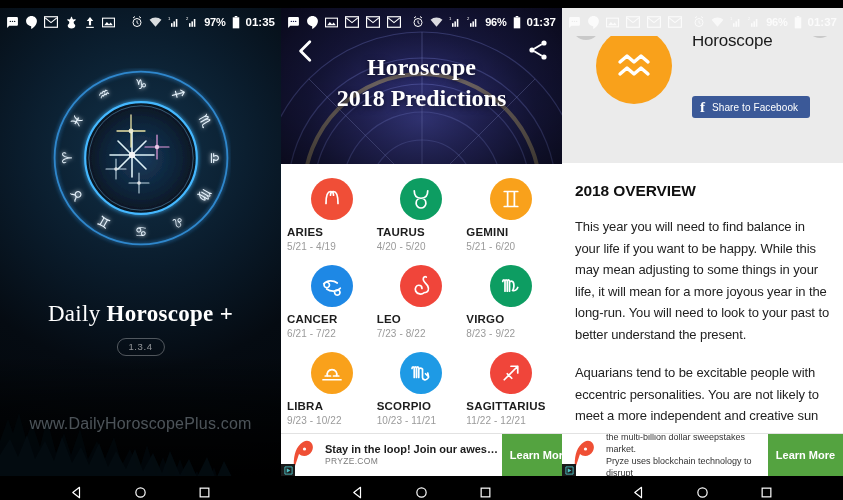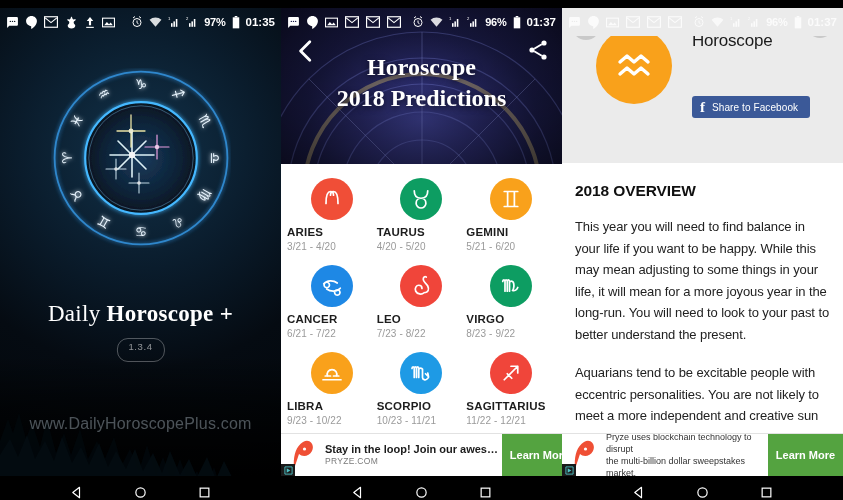--- a/index.html
+++ b/index.html
@@ -38,21 +38,21 @@
   .wheelwrap{position:absolute;left:50%;top:150px;transform:translate(-50%,-50%);
      width:180px;height:180px;}
   .sparks{position:absolute;left:50%;top:50%;transform:translate(-50%,-50%);
      width:110px;height:110px;}
   .brand{position:absolute;left:0;right:0;top:293px;text-align:center;
      font-family:"Liberation Serif",serif;font-size:23px;color:#fff;letter-spacing:.3px;}
   .brand b{font-weight:bold;}
   .brand .lite{font-weight:normal;}
   .verbadge{position:absolute;left:50%;top:330px;transform:translateX(-50%);
      border:1px solid rgba(255,255,255,.30);border-radius:11px;
-     padding:2px 11px 9px;font-size:9.5px;color:rgba(255,255,255,.55);letter-spacing:.6px;}
+     padding:2px 11px 3px;font-size:9.5px;color:rgba(255,255,255,.55);letter-spacing:.6px;}
   .watermark{position:absolute;left:0;right:0;top:407px;text-align:center;
      font-size:16px;color:rgba(200,215,225,.38);letter-spacing:.2px;}
 
   
   #panel2 .hero{position:absolute;top:0;left:0;width:281px;height:156px;overflow:hidden;
      background:radial-gradient(ellipse at 50% 72%, #3c3f8e 0%, #2a2b6b 30%, #1b1c4a 58%, #121233 100%);}
   #panel2 .hero .wheelbg{position:absolute;left:50%;top:118%;transform:translate(-50%,-50%);
      width:330px;height:330px;}
   #panel2 .hero .vig{position:absolute;inset:0;
      background:radial-gradient(ellipse at 50% 45%, rgba(0,0,0,.08) 0%, rgba(0,0,0,.38) 72%, rgba(0,0,0,.55) 100%);}
@@ -358,21 +358,21 @@
 
     <div class="gridwrap">
       <div class="zgrid" id="zgrid">
           <div class="zcell">
             <div class="zcirc" style="background: rgb(240, 78, 55);">
               <svg width="24" height="24" viewBox="0 0 32 32">
                 <path d="M8 22 C8 10 10 6 14 6 c3 0 4 2 4 5 M24 22 C24 10 22 6 18 6 c-3 0-4 2-4 5" fill="none" stroke="#fff" stroke-width="2.3" stroke-linecap="round" stroke-linejoin="round"></path>
               </svg>
             </div>
             <div class="zname">ARIES</div>
-            <div class="zdate">3/21 - 4/20</div>
+            <div class="zdate">5/21 - 4/19</div>
           </div>
           <div class="zcell">
             <div class="zcirc" style="background: rgb(13, 157, 98);">
               <svg width="24" height="24" viewBox="0 0 32 32">
                 <path d="M7 5 C7 12 11 15 16 15 c5 0 9-3 9-10 M16 15 a6.5 6.5 0 1 0 0 13 a6.5 6.5 0 1 0 0-13" fill="none" stroke="#fff" stroke-width="2.3" stroke-linecap="round" stroke-linejoin="round"></path>
               </svg>
             </div>
             <div class="zname">TAURUS</div>
             <div class="zdate">4/20 - 5/20</div>
           </div>
@@ -587,22 +587,22 @@
     </div>
 
     <div class="adbar">
       <div class="ad-logo">
         <svg width="26" height="30" viewBox="0 0 26 30">
             <path d="M4 29 C3 18 5 7 13 2 c7-4 12 3 9 9 -3 6-10 6-13 3" fill="#ef4f35"></path>
             <circle cx="14.5" cy="9" r="1.6" fill="#fff"></circle>
           </svg>
       </div>
       <div class="ad-txt">
+        <div class="ad-b2l1">the multi-billion dollar sweepstakes market.</div>
         <div class="ad-b2l1">Pryze uses blockchain technology to disrupt</div>
-        <div class="ad-b2l1">the multi-billion dollar sweepstakes market.</div>
       </div>
       <div class="ad-cta">Learn More</div>
       <div class="ad-mark">
         <svg width="9" height="9" viewBox="0 0 10 10">
             <path d="M1 1 h8 v8 h-8z" fill="none" stroke="#4fc3c7" stroke-width="1"></path>
             <path d="M3 2.5 L7 5 L3 7.5z" fill="#4fc3c7"></path>
           </svg>
       </div>
     </div>
   </div>

